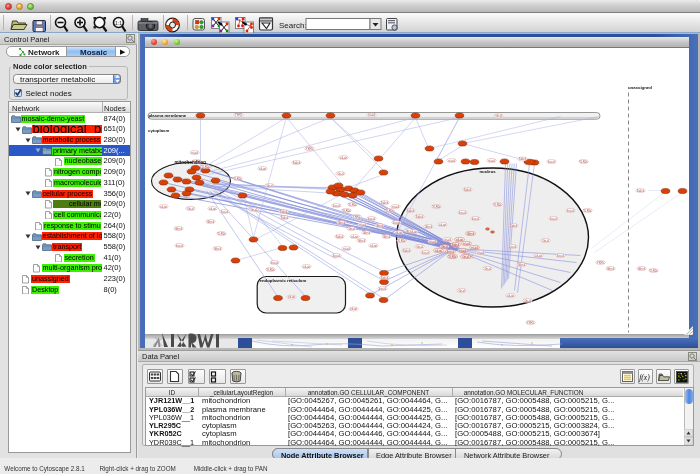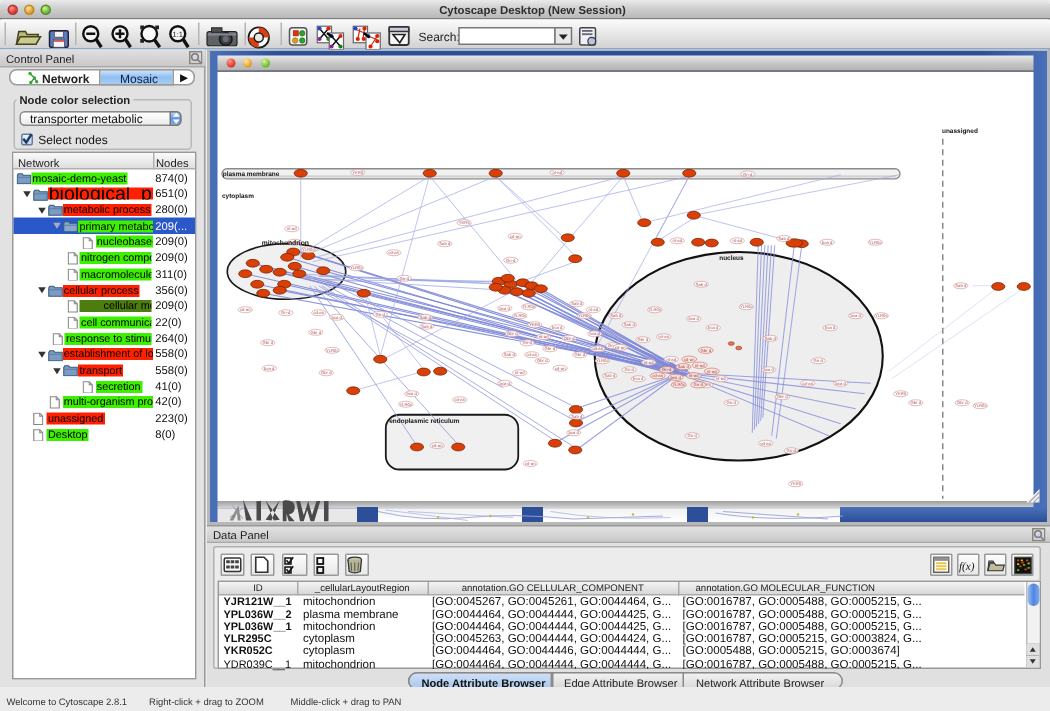--- a/index.html
+++ b/index.html
@@ -7,21 +7,20 @@
 #app{position:relative;width:700px;height:474px}
 .ellip{white-space:nowrap;overflow:hidden}
 </style></head>
 <body>
 <div id="app" style="box-shadow:inset 0 0 0 1px #8a8a8a;border-radius:5px 5px 0 0">
 
 <div class="abs" style="left:0;top:0;width:700px;height:12.5px;background:linear-gradient(#eaeaea,#cfcfcf 45%,#b9b9b9);border-bottom:1px solid #7d7d7d;border-radius:4px 4px 0 0"></div>
 <div class="abs" style="left:5px;top:2.5px;width:7px;height:7px;border-radius:50%;background:radial-gradient(circle at 35% 30%,#ff9a8a,#e8443a 55%,#b01e14);border:.5px solid #a33"></div>
 <div class="abs" style="left:16px;top:2.5px;width:7px;height:7px;border-radius:50%;background:radial-gradient(circle at 35% 30%,#ffe9a8,#f0a83a 55%,#c07d14);border:.5px solid #b82"></div>
 <div class="abs" style="left:27px;top:2.5px;width:7px;height:7px;border-radius:50%;background:radial-gradient(circle at 35% 30%,#d2f5a0,#7cc83a 55%,#4e9414);border:.5px solid #583"></div>
-<div class="abs" style="left:0;top:1.5px;width:700px;padding-left:10px;text-align:center;font-size:7.6px;font-weight:bold;color:#2e2e2e">Cytoscape Desktop (New Session)</div>
 
 <div class="abs" style="left:0;top:12.5px;width:700px;height:20.5px;background:linear-gradient(#fbfbfb,#e3e3e3 60%,#d2d2d2);border-bottom:1.5px solid #88a8cc"></div>
 <div class="abs" style="left:3px;top:15px;width:1px;height:15px;background:#b5b5b5"></div>
 <div class="abs" style="left:49.5px;top:15px;width:1px;height:15px;background:#b5b5b5"></div>
 <div class="abs" style="left:132px;top:15px;width:1px;height:15px;background:#b5b5b5"></div>
 <div class="abs" style="left:163px;top:15px;width:1px;height:15px;background:#b5b5b5"></div>
 <div class="abs" style="left:186.5px;top:15px;width:1px;height:15px;background:#b5b5b5"></div>
 <svg class="abs" style="left:0;top:12.5px" width="700" height="21" viewBox="0 0 700 21">
 
 <g stroke="#44441a" stroke-width="1">
@@ -845,21 +844,21 @@
 <div class="abs" style="left:285px;top:388px;width:1px;height:8.5px;background:#aaa"></div>
 <div class="abs" style="left:452px;top:388px;width:1px;height:8.5px;background:#aaa"></div>
 <div class="abs" style="left:149px;top:397.2px;font-size:7.3px;font-weight:bold;color:#111;line-height:7.8px">YJR121W__1</div>
 <div class="abs" style="left:202px;top:397.2px;font-size:7.7px;color:#111;line-height:7.8px">mitochondrion</div>
 <div class="abs ellip" style="left:288px;top:397.2px;max-width:162px;font-size:7.7px;color:#111;line-height:7.8px">[GO:0045267, GO:0045261, GO:0044464, G...</div>
 <div class="abs ellip" style="left:455px;top:397.2px;max-width:226px;font-size:7.7px;color:#111;line-height:7.8px">[GO:0016787, GO:0005488, GO:0005215, G...</div>
 <div class="abs" style="left:149px;top:405.5px;font-size:7.3px;font-weight:bold;color:#111;line-height:7.8px">YPL036W__2</div>
 <div class="abs" style="left:202px;top:405.5px;font-size:7.7px;color:#111;line-height:7.8px">plasma membrane</div>
 <div class="abs ellip" style="left:288px;top:405.5px;max-width:162px;font-size:7.7px;color:#111;line-height:7.8px">[GO:0044464, GO:0044444, GO:0044425, G...</div>
 <div class="abs ellip" style="left:455px;top:405.5px;max-width:226px;font-size:7.7px;color:#111;line-height:7.8px">[GO:0016787, GO:0005488, GO:0005215, G...</div>
-<div class="abs" style="left:149px;top:413.8px;font-size:7.3px;font-weight:bold;color:#111;line-height:7.8px">YPL036W__1</div>
+<div class="abs" style="left:149px;top:413.8px;font-size:7.3px;font-weight:normal;color:#111;line-height:7.8px">YPL036W__1</div>
 <div class="abs" style="left:202px;top:413.8px;font-size:7.7px;color:#111;line-height:7.8px">mitochondrion</div>
 <div class="abs ellip" style="left:288px;top:413.8px;max-width:162px;font-size:7.7px;color:#111;line-height:7.8px">[GO:0044464, GO:0044444, GO:0044425, G...</div>
 <div class="abs ellip" style="left:455px;top:413.8px;max-width:226px;font-size:7.7px;color:#111;line-height:7.8px">[GO:0016787, GO:0005488, GO:0005215, G...</div>
 <div class="abs" style="left:149px;top:422.1px;font-size:7.3px;font-weight:bold;color:#111;line-height:7.8px">YLR295C</div>
 <div class="abs" style="left:202px;top:422.1px;font-size:7.7px;color:#111;line-height:7.8px">cytoplasm</div>
 <div class="abs ellip" style="left:288px;top:422.1px;max-width:162px;font-size:7.7px;color:#111;line-height:7.8px">[GO:0045263, GO:0044444, GO:0044424, G...</div>
 <div class="abs ellip" style="left:455px;top:422.1px;max-width:226px;font-size:7.7px;color:#111;line-height:7.8px">[GO:0016787, GO:0005215, GO:0003824, G...</div>
 <div class="abs" style="left:149px;top:430.4px;font-size:7.3px;font-weight:bold;color:#111;line-height:7.8px">YKR052C</div>
 <div class="abs" style="left:202px;top:430.4px;font-size:7.7px;color:#111;line-height:7.8px">cytoplasm</div>
 <div class="abs ellip" style="left:288px;top:430.4px;max-width:162px;font-size:7.7px;color:#111;line-height:7.8px">[GO:0044464, GO:0044446, GO:0044444, G...</div>
@@ -894,21 +893,21 @@
 <div class="abs" style="left:5.5px;top:46px;width:124px;height:10.5px;background:#fdfdfd;border:1px solid #9a9a9a;border-radius:5px"></div>
 <div class="abs" style="left:66px;top:46px;width:50px;height:10.5px;background:linear-gradient(#cfe3fa,#8fbef2 50%,#a8cef6);border-left:1px solid #9a9a9a;border-right:1px solid #9a9a9a;border-top:1px solid #9a9a9a;border-bottom:1px solid #9a9a9a"></div>
 <svg class="abs" style="left:18px;top:47.5px" width="8" height="8" viewBox="0 0 8 8">
 <path d="M2 1 L5 4 L2.5 7 M5 4 L6.5 6.5" stroke="#2a8a2a" stroke-width=".8" fill="none"></path>
 <circle cx="2" cy="1" r="1.1" fill="#33aa33"></circle>
       <circle cx="5" cy="4" r="1.1" fill="#33aa33"></circle>
 <circle cx="2.5" cy="7" r="1.1" fill="#33aa33"></circle>
       <circle cx="6.5" cy="6.5" r="1.1" fill="#33aa33"></circle>
     </svg>
 <div class="abs" style="left:28px;top:47.5px;font-size:8px;font-weight:bold;color:#222">Network</div>
-<div class="abs" style="left:80px;top:47.5px;font-size:8px;font-weight:normal;color:#102040">Mosaic</div>
+<div class="abs" style="left:80px;top:47.5px;font-size:8px;font-weight:bold;color:#102040">Mosaic</div>
 <div class="abs" style="left:120px;top:48px;font-size:7px;color:#111">▶</div>
 <div class="abs" style="left:8.5px;top:66px;width:119px;height:34px;border:1px solid #b8b8b8;border-radius:3px"></div>
 <div class="abs" style="left:11px;top:62px;font-size:7.5px;font-weight:bold;color:#222;background:#e2e2e2;padding:0 2px">Node color selection</div>
 <div class="abs" style="left:12.5px;top:73.5px;width:108px;height:10.5px;background:linear-gradient(#fff,#ececec);border:1px solid #8a8a8a;border-radius:3.5px"></div>
 <div class="abs" style="left:20px;top:75px;font-size:8px;color:#111">transporter metabolic</div>
 <div class="abs" style="left:112.5px;top:73.5px;width:8.5px;height:10.5px;background:linear-gradient(#b8d4f8,#5f93e8 50%,#7fa9ee);border:1px solid #777;border-radius:0 3.5px 3.5px 0"></div>
 <svg class="abs" style="left:113.5px;top:75px" width="7" height="8" viewBox="0 0 7 8">
 <path d="M3.5 0 L5.8 2.8 L1.2 2.8 Z" fill="#fff"></path>
 <path d="M3.5 7.5 L5.8 4.7 L1.2 4.7 Z" fill="#fff"></path>
     </svg>

